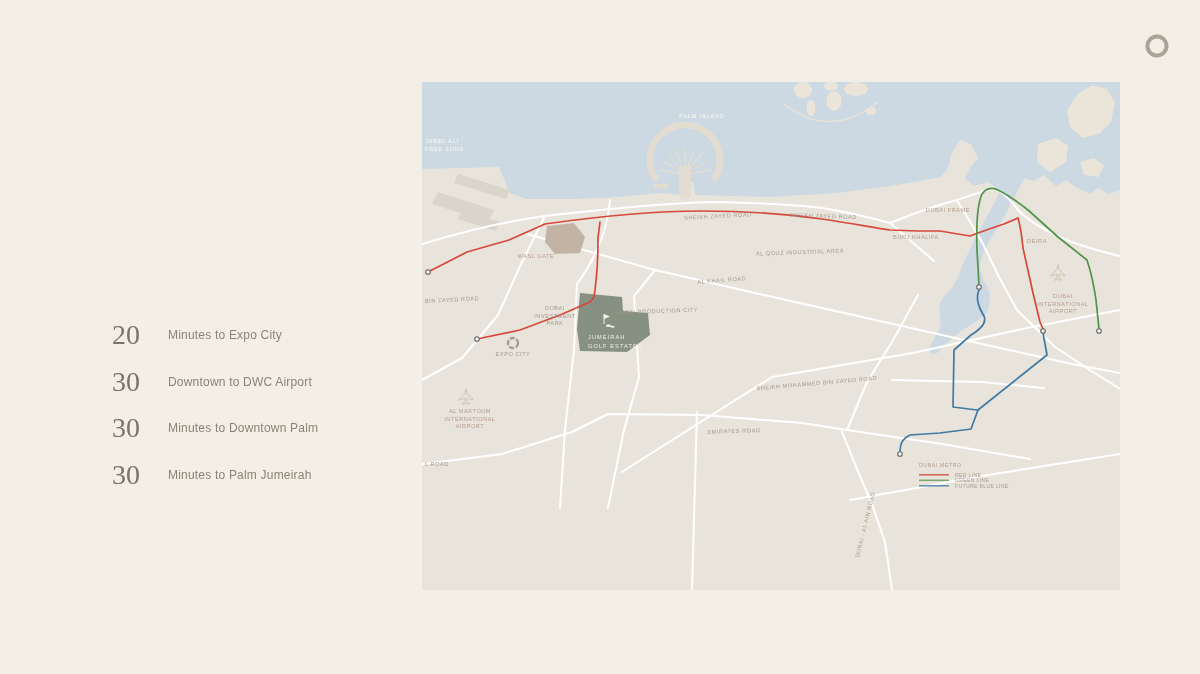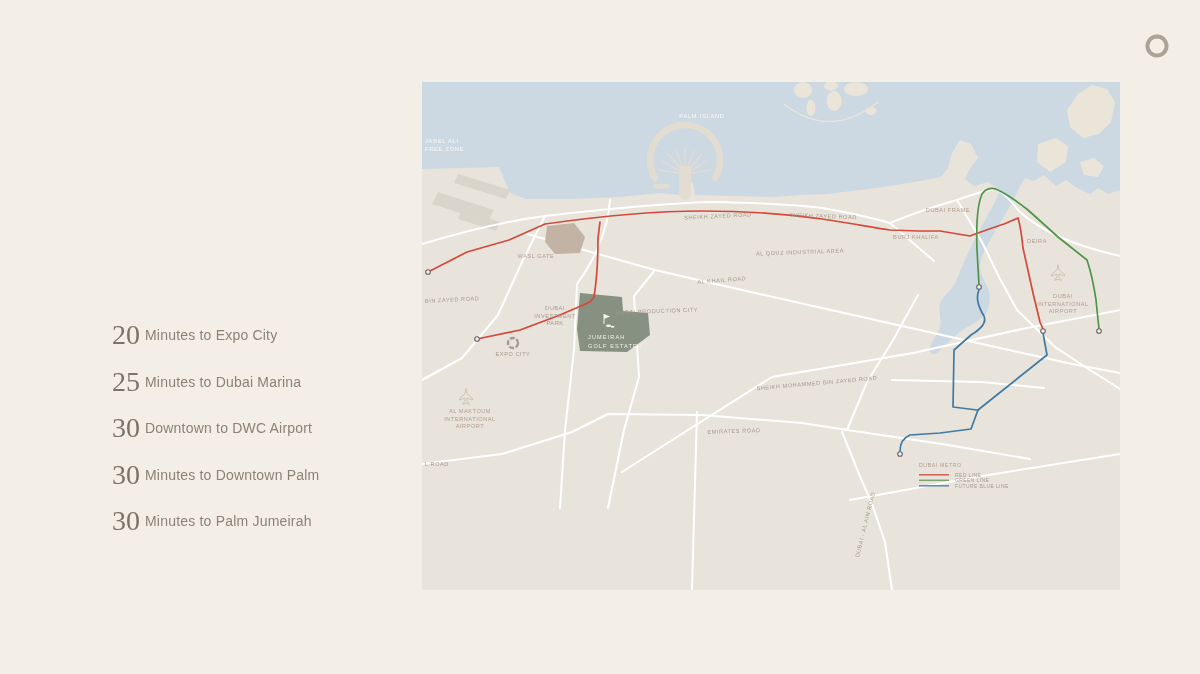--- a/index.html
+++ b/index.html
@@ -13,21 +13,21 @@
     font-family:"Liberation Serif",serif;
     font-size:26px;line-height:35px;letter-spacing:2.2px;
     color:#8e8577;font-weight:400;white-space:pre-line;
   }
   .stats{position:absolute;left:112px;top:320px;}
   .stat-row{display:flex;align-items:center;height:30px;margin-bottom:16.5px;}
   .stat-value{
     font-family:"Liberation Serif",serif;font-size:28px;color:#7b7365;
     min-width:31px;
   }
-  .stat-label{font-size:14px;color:#8b8275;margin-left:2px;letter-spacing:.2px;}
+  .stat-label{font-size:12px;color:#8b8275;margin-left:25px;letter-spacing:.2px;}
   .logo{position:absolute;left:1142px;top:31px;width:30px;height:30px;}
   .map-wrap{position:absolute;left:422px;top:82px;width:698px;height:508px;}
   
   .ml{font-family:"Liberation Sans",sans-serif;font-size:5.6px;letter-spacing:.55px;fill:#a39a8c;}
   .ml.poi{fill:#b59c8e;}
   .ml.water{fill:#fbfaf6;letter-spacing:.8px;}
   .ml.jge{fill:#f2f1e9;font-size:5.6px;letter-spacing:1.1px;}
   .ml.legend{font-size:5px;letter-spacing:.4px;}
   .ml.legend-title{fill:#b59c8e;font-size:5.2px;letter-spacing:.6px;}
 </style>
@@ -43,24 +43,20 @@
   <circle cx="0" cy="0" r="3.4" fill="#f4efe6"></circle>
 </svg>
 
 <div class="page-title"><br>
 </div>
 
 <div class="stats">
   <div class="stat-row">
     <span class="stat-value">20</span>
     <span class="stat-label">Minutes to Expo City</span>
-  </div>
-  <div class="stat-row">
-    <span class="stat-value">25</span>
-    <span class="stat-label">Minutes to Dubai Marina</span>
   </div>
   <div class="stat-row">
     <span class="stat-value">30</span>
     <span class="stat-label">Downtown to DWC Airport</span>
   </div>
   <div class="stat-row">
     <span class="stat-value">30</span>
     <span class="stat-label">Minutes to Downtown Palm</span>
   </div>
   <div class="stat-row">

